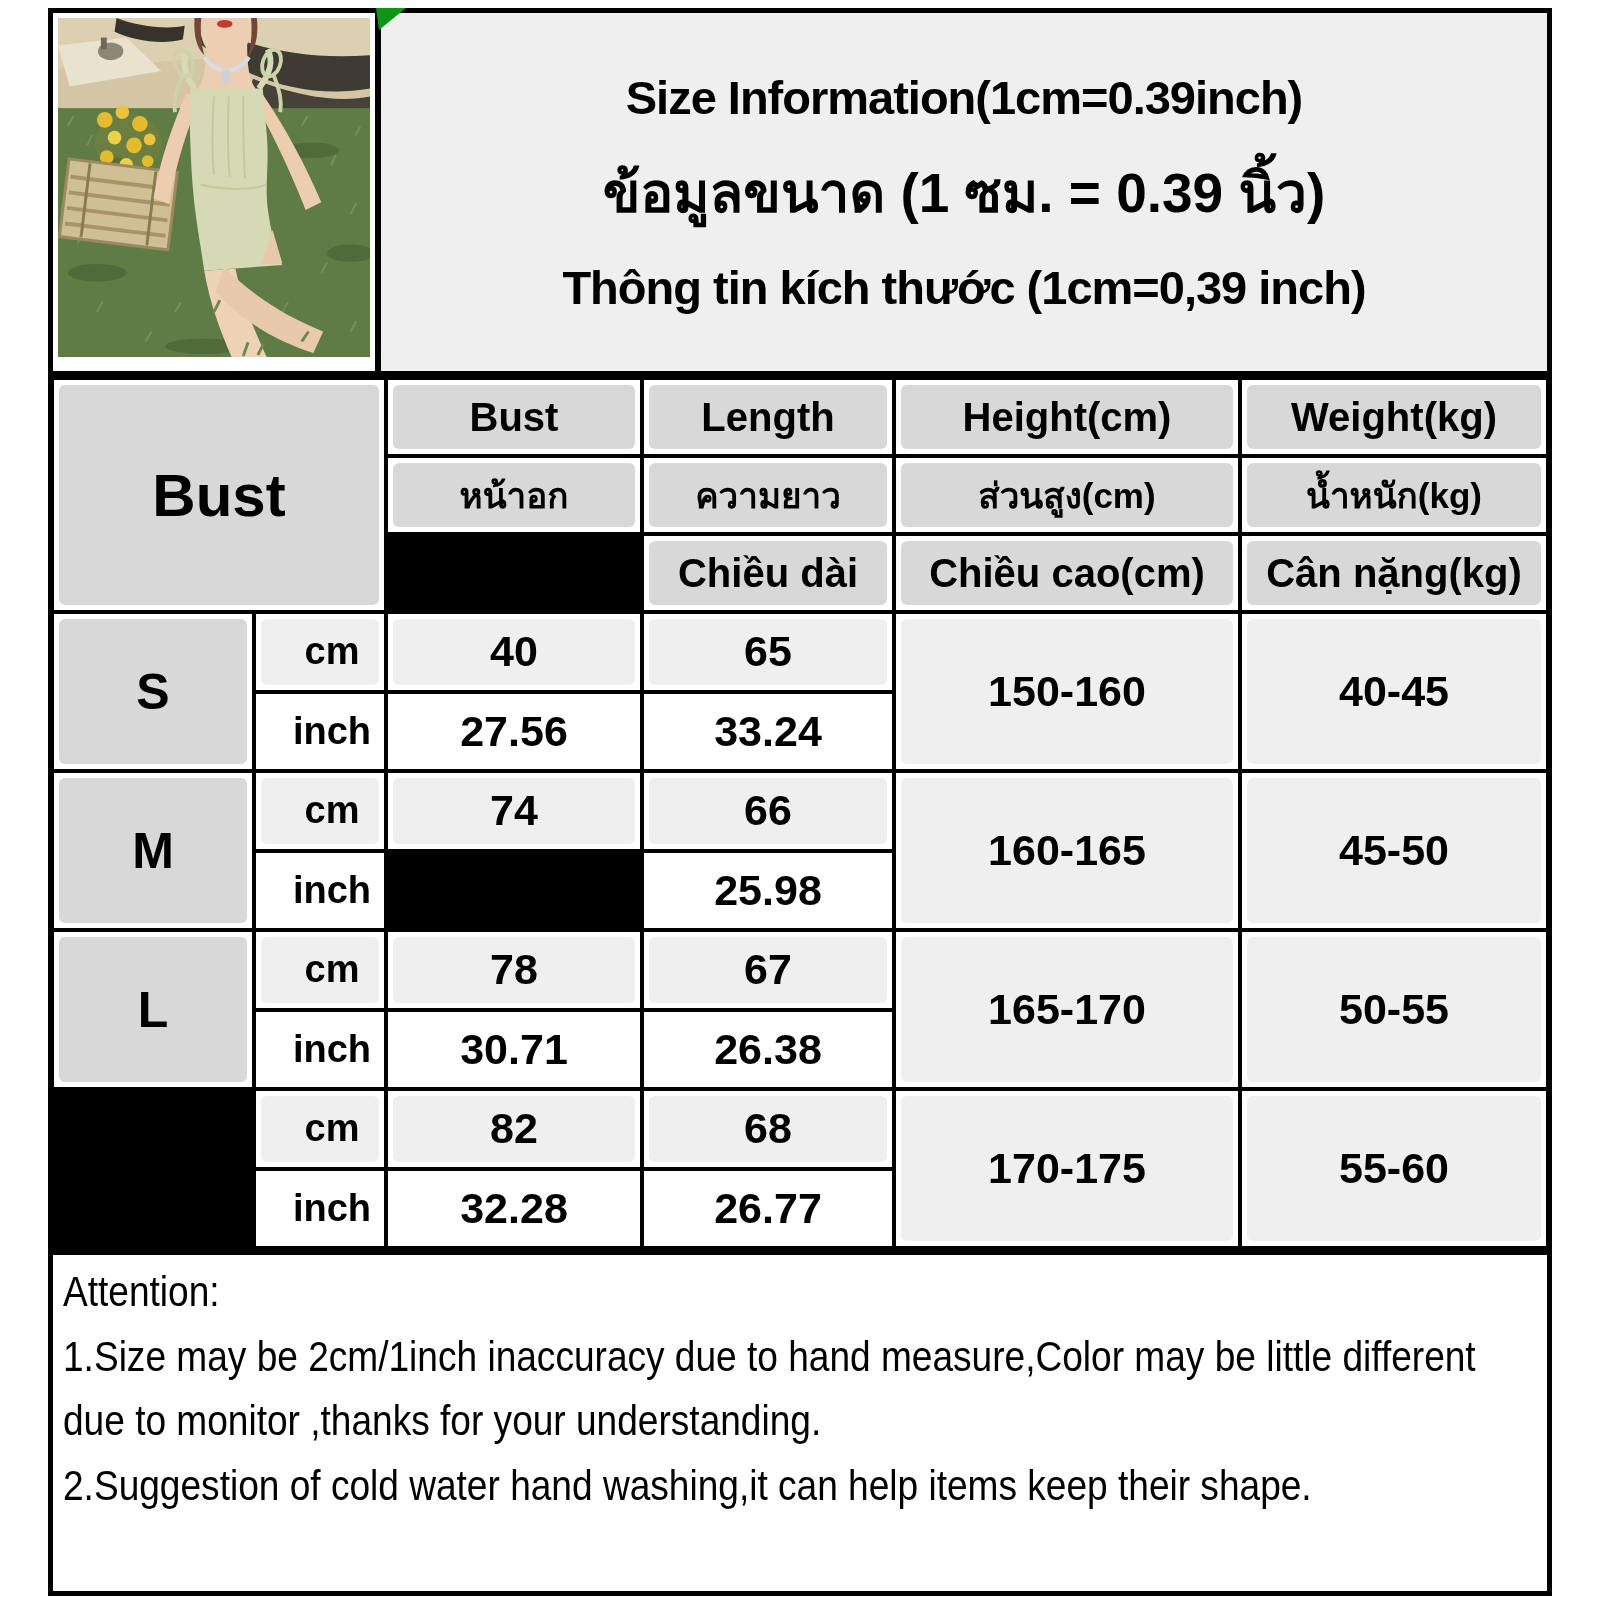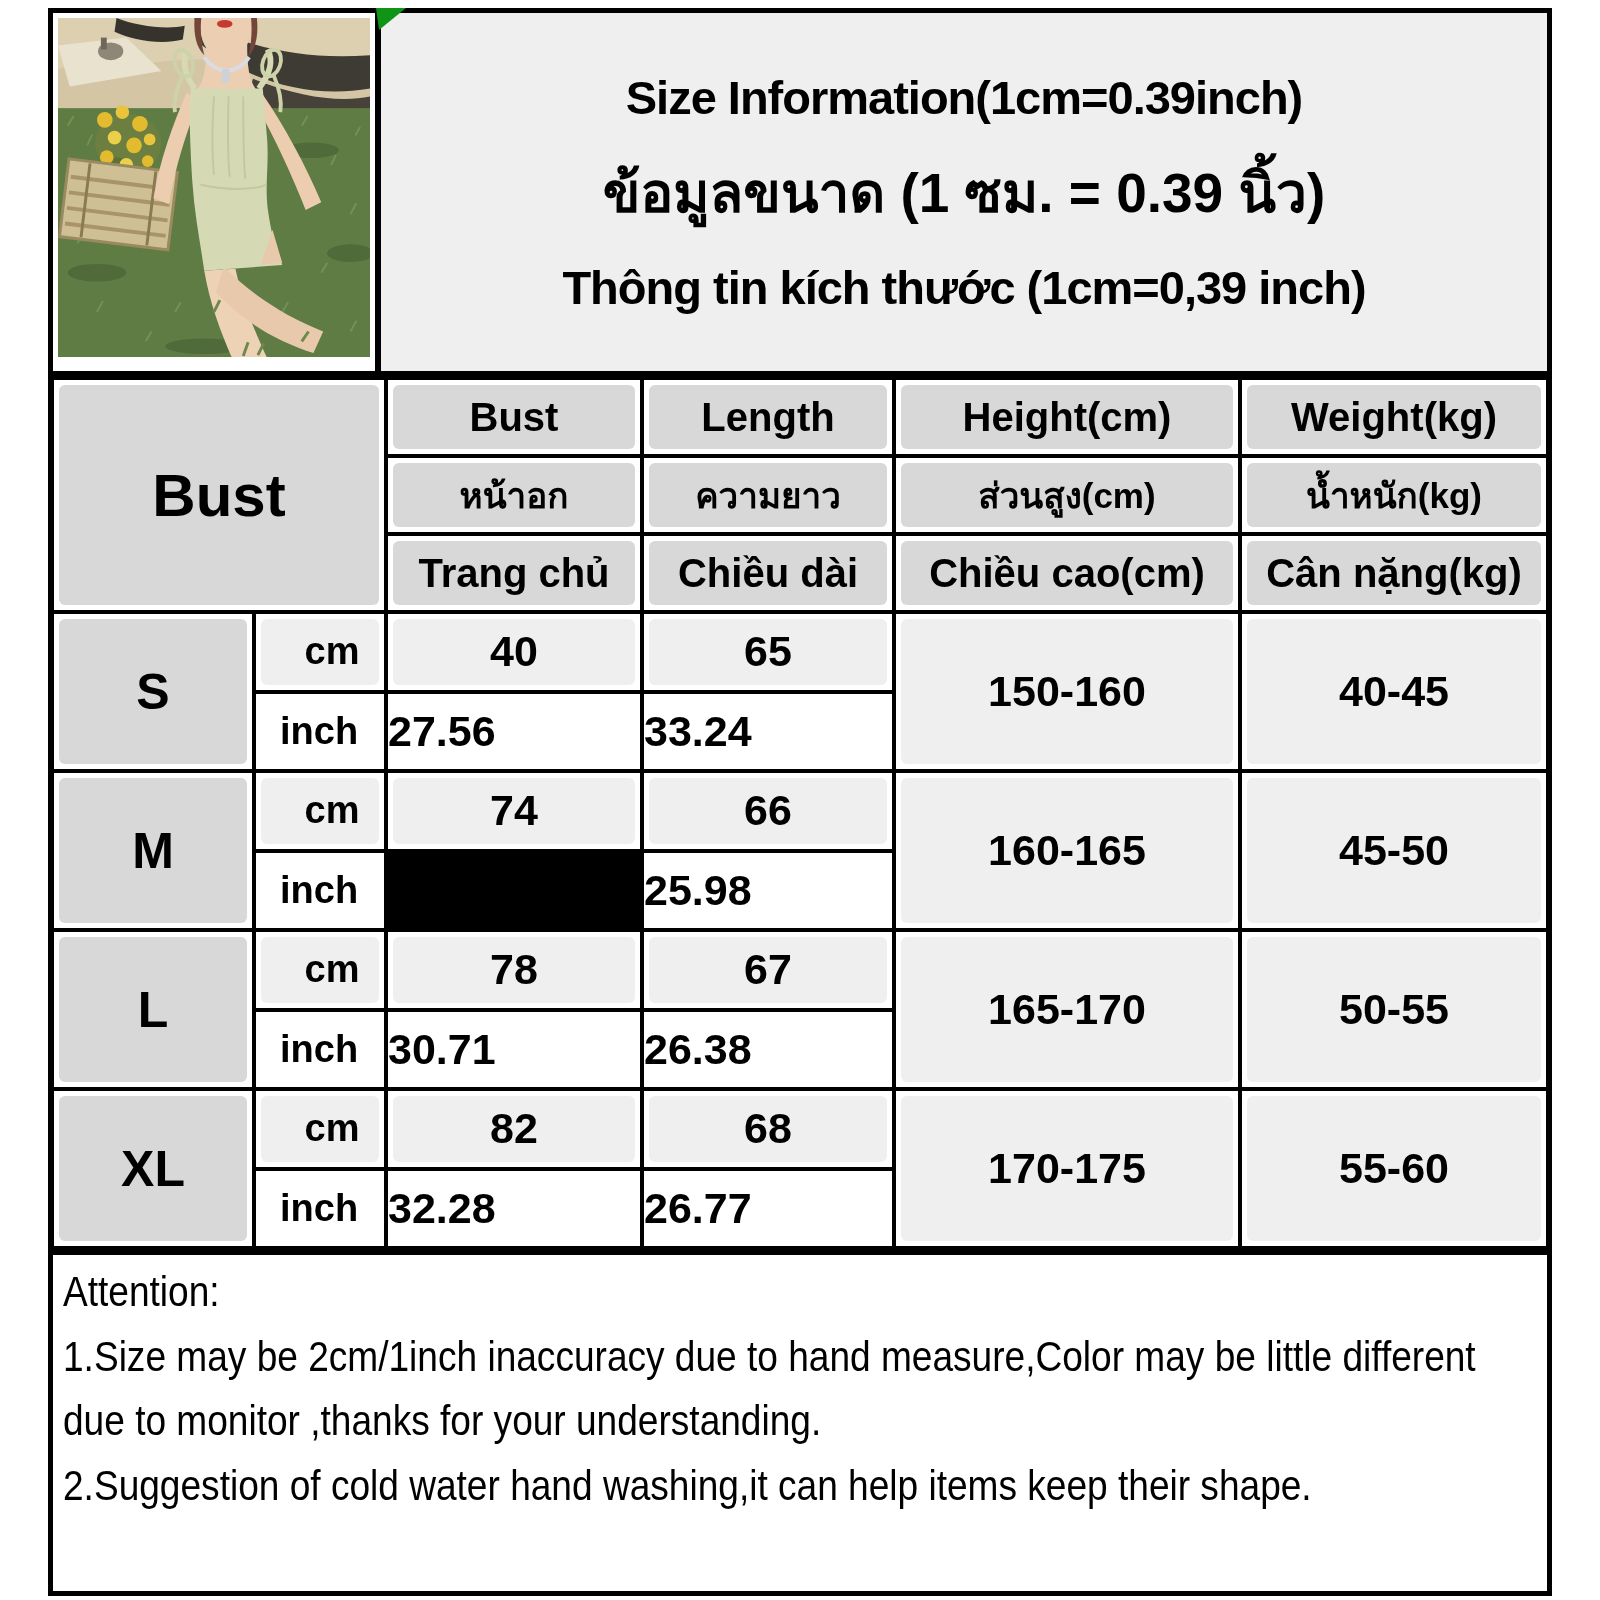--- a/index.html
+++ b/index.html
@@ -18,21 +18,21 @@
   .corner-triangle{position:absolute;left:-5px;top:-5px;width:30px;height:22px;background:#0f9415;
              clip-path:polygon(0 0,100% 0,10% 100%);}
   .title-en,.title-vi{font-size:47px;font-weight:700;letter-spacing:-1px;}
   .title-th{font-size:55px;font-weight:700;}
 
   
   .size-table{position:absolute;left:48px;top:374px;width:1504px;height:878px;box-sizing:border-box;
               background:#000;padding:6px;display:grid;
               grid-template-columns:198px 128px 252px 248px 342px 1fr;
               grid-template-rows:74px 74px 74px repeat(8,1fr);gap:4px;}
-  .cell{background:#fff;display:flex;align-items:center;justify-content:flex-start;}
+  .cell{background:#fff;display:flex;align-items:center;justify-content:center;}
   .pill{flex:1;align-self:stretch;margin:5px;border-radius:6px;display:flex;align-items:center;justify-content:center;}
   .pill.gray{background:#d8d8d8;}
   .pill.light{background:#efefef;}
   .fs-head{font-size:40px;font-weight:700;}
   .fs-th{font-size:35px;font-weight:700;}
   .fs-size{font-size:60px;font-weight:700;}
   .fs-sizelabel{font-size:50px;font-weight:700;}
   .fs-unit{font-size:38px;font-weight:700;padding-left:24px;}
   .fs-val{font-size:43px;font-weight:700;}
 
@@ -178,23 +178,20 @@
     <div class="cell" style="grid-area:2/4">
       <div class="pill gray fs-th">ความยาว</div>
     </div>
     <div class="cell" style="grid-area:2/5">
       <div class="pill gray fs-th">ส่วนสูง(cm)</div>
     </div>
     <div class="cell" style="grid-area:2/6">
       <div class="pill gray fs-th">น้ำหนัก(kg)</div>
     </div>
 
-    <div class="cell" style="grid-area:3/3">
-      <div class="pill gray fs-head">Trang chủ</div>
-    </div>
     <div class="cell" style="grid-area:3/4">
       <div class="pill gray fs-head">Chiều dài</div>
     </div>
     <div class="cell" style="grid-area:3/5">
       <div class="pill gray fs-head">Chiều cao(cm)</div>
     </div>
     <div class="cell" style="grid-area:3/6">
       <div class="pill gray fs-head">Cân nặng(kg)</div>
     </div>
 
@@ -256,23 +253,20 @@
     <div class="cell" style="grid-area:8/5/10/6">
       <div class="pill light fs-val">165-170</div>
     </div>
     <div class="cell" style="grid-area:8/6/10/7">
       <div class="pill light fs-val">50-55</div>
     </div>
     <div class="cell fs-unit" style="grid-area:9/2">inch</div>
     <div class="cell fs-val" style="grid-area:9/3">30.71</div>
     <div class="cell fs-val" style="grid-area:9/4">26.38</div>
 
-    <div class="cell" style="grid-area:10/1/12/2">
-      <div class="pill gray fs-sizelabel">XL</div>
-    </div>
     <div class="cell" style="grid-area:10/2">
       <div class="pill light fs-unit">cm</div>
     </div>
     <div class="cell" style="grid-area:10/3">
       <div class="pill light fs-val">82</div>
     </div>
     <div class="cell" style="grid-area:10/4">
       <div class="pill light fs-val">68</div>
     </div>
     <div class="cell" style="grid-area:10/5/12/6">

